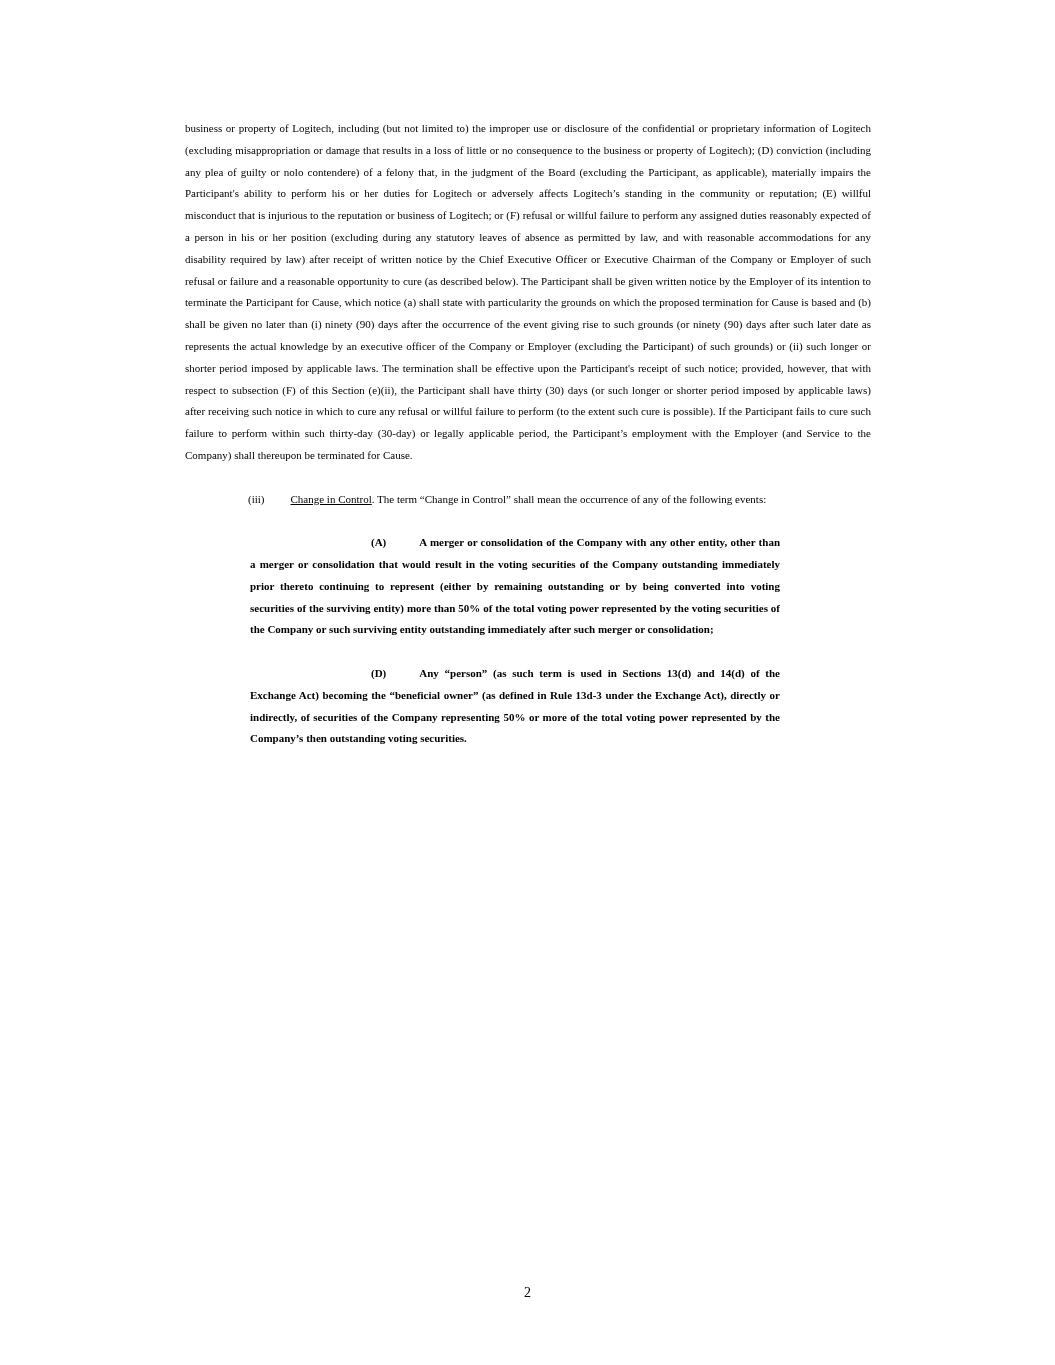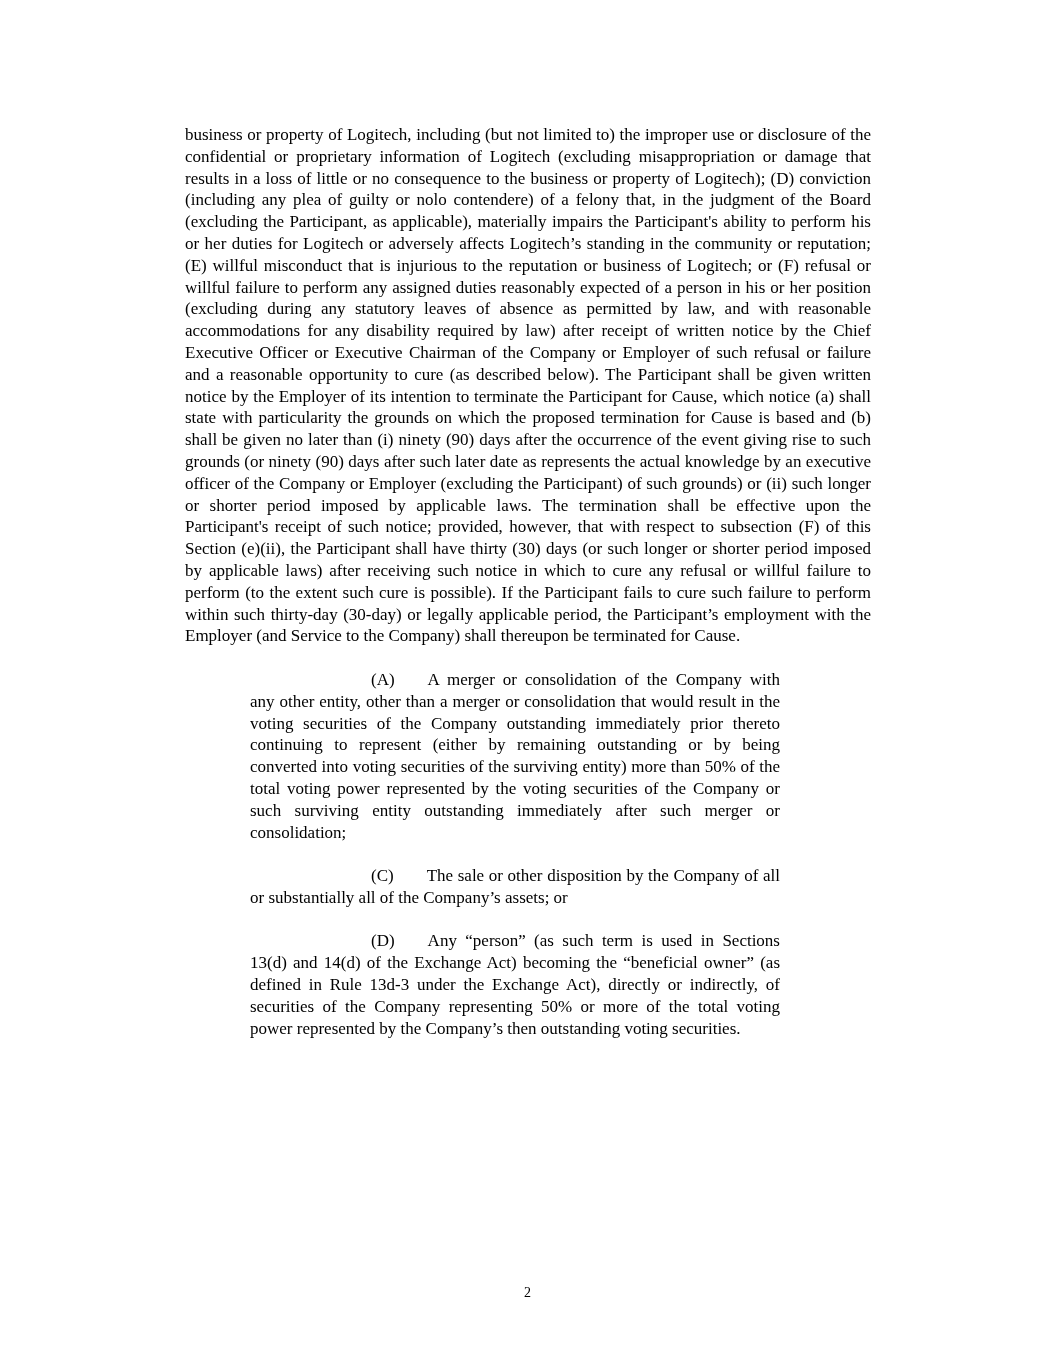--- a/index.html
+++ b/index.html
@@ -11,40 +11,41 @@
     font-family: "Liberation Serif", "DejaVu Serif", serif;
     color: #000000;
   }
   .page {
     position: absolute;
     inset: 0;
     background: #ffffff;
   }
   .content {
     position: absolute;
-    top: 124px;
+    top: 118px;
     left: 185px;
     width: 686px;
-    font-size: 17px;
+    font-size: 11px;
     line-height: 21.8px;
   }
   p.body-par {
     text-align: justify;
   }
   p.intro-par {
     text-align: justify;
     text-indent: 63px;
     margin-top: 21.8px;
   }
   .sub-item {
     text-align: justify;
     margin-left: 65px;
     margin-right: 91px;
     text-indent: 121px;
     margin-top: 21.8px;
+    font-weight: bold;
   }
   .tab-sp {
     display: inline-block;
     width: 33px;
   }
   .tab-sp-sm {
     display: inline-block;
     width: 26px;
   }
   .underlined {
@@ -61,24 +62,24 @@
   }
 </style>
 </head>
 <body>
 
 <div class="page">
   <div class="content">
 
     <p class="body-par">business or property of Logitech, including (but not limited to) the improper use or disclosure of the confidential or proprietary information of Logitech (excluding misappropriation or damage that results in a loss of little or no consequence to the business or property of Logitech); (D) conviction (including any plea of guilty or nolo contendere) of a felony that, in the judgment of the Board (excluding the Participant, as applicable), materially impairs the Participant's ability to perform his or her duties for Logitech or adversely affects Logitech’s standing in the community or reputation; (E) willful misconduct that is injurious to the reputation or business of Logitech; or (F) refusal or willful failure to perform any assigned duties reasonably expected of a person in his or her position (excluding during any statutory leaves of absence as permitted by law, and with reasonable accommodations for any disability required by law) after receipt of written notice by the Chief Executive Officer or Executive Chairman of the Company or Employer of such refusal or failure and a reasonable opportunity to cure (as described below).  The Participant shall be given written notice by the Employer of its intention to terminate the Participant for Cause, which notice (a) shall state with particularity the grounds on which the proposed termination for Cause is based and (b) shall be given no later than (i) ninety (90) days after the occurrence of the event giving rise to such grounds (or ninety (90) days after such later date as represents the actual knowledge by an executive officer of the Company or Employer (excluding the Participant) of such grounds) or (ii) such longer or shorter period imposed by applicable laws.  The termination shall be effective upon the Participant's receipt of such notice; provided, however, that with respect to subsection (F) of this Section (e)(ii), the Participant shall have thirty (30) days (or such longer or shorter period imposed by applicable laws) after receiving such notice in which to cure any refusal or willful failure to perform (to the extent such cure is possible).  If the Participant fails to cure such failure to perform within such thirty-day (30-day) or legally applicable period, the Participant’s employment with the Employer (and Service to the Company) shall thereupon be terminated for Cause.</p>
 
+    <p class="intro-par"><span>(iii)</span><span class="tab-sp-sm"></span><span class="underlined">Change in Control</span><span>.    The term “Change in Control” shall mean the occurrence of any of the following events:</span></p>
 
     <p class="sub-item"><span>(A)</span><span class="tab-sp"></span><span>A merger or consolidation of the Company with any other entity, other than a merger or consolidation that would result in the voting securities of the Company outstanding immediately prior thereto continuing to represent (either by remaining outstanding or by being converted into voting securities of the surviving entity) more than 50% of the total voting power represented by the voting securities of the Company or such surviving entity outstanding immediately after such merger or consolidation;</span></p>
 
 
-    <p class="sub-item"><span>(C)</span><span class="tab-sp"></span><span>The sale or other disposition by the Company of all or substantially all of the Company’s assets; or</span></p>
 
     <p class="sub-item"><span>(D)</span><span class="tab-sp"></span><span>Any “person” (as such term is used in Sections 13(d) and 14(d) of the Exchange Act) becoming the “beneficial owner” (as defined in Rule 13d-3 under the Exchange Act), directly or indirectly, of securities of the Company representing 50% or more of the total voting power represented by the Company’s then outstanding voting securities.</span></p>
 
   </div>
 
   <div class="page-number">2</div>
 </div>
 
 </body></html>

